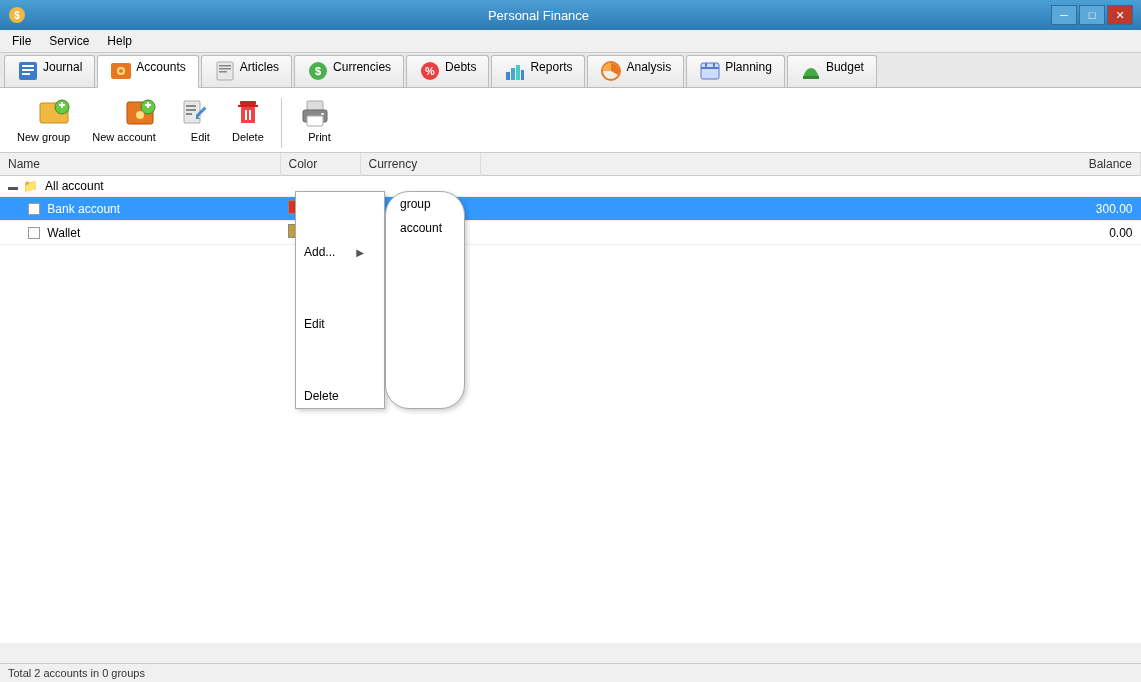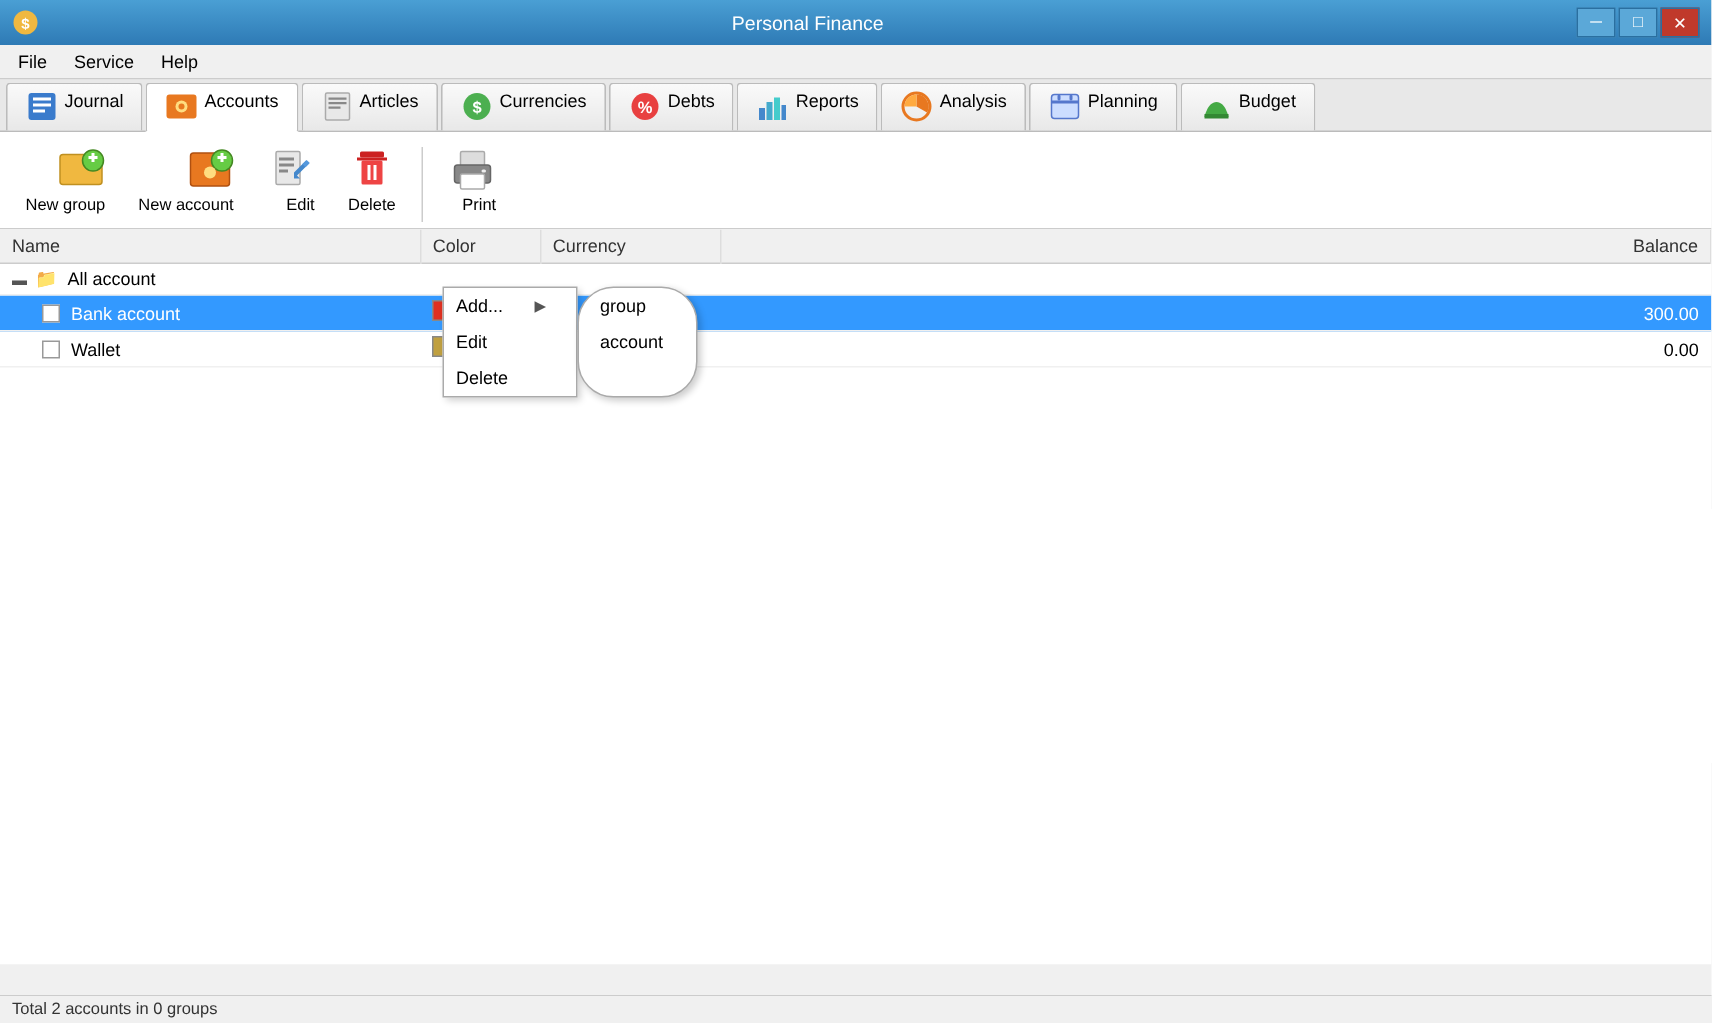--- a/index.html
+++ b/index.html
@@ -174,20 +174,21 @@
       min-width: 90px;
     }
     .context-menu-item {
       padding: 5px 20px 5px 8px;
       cursor: pointer;
       font-size: 12px;
       display: flex;
       align-items: center;
       justify-content: space-between;
       white-space: nowrap;
+      margin-top: 48px;
     }
     .context-menu-item .arrow { font-size: 10px; color: #555; }
 
     .submenu {
       background: white;
       border: 1px solid #aaa;
       box-shadow: 2px 2px 5px rgba(0,0,0,0.2);
       min-width: 80px;
       margin-top: -1px;
     }

